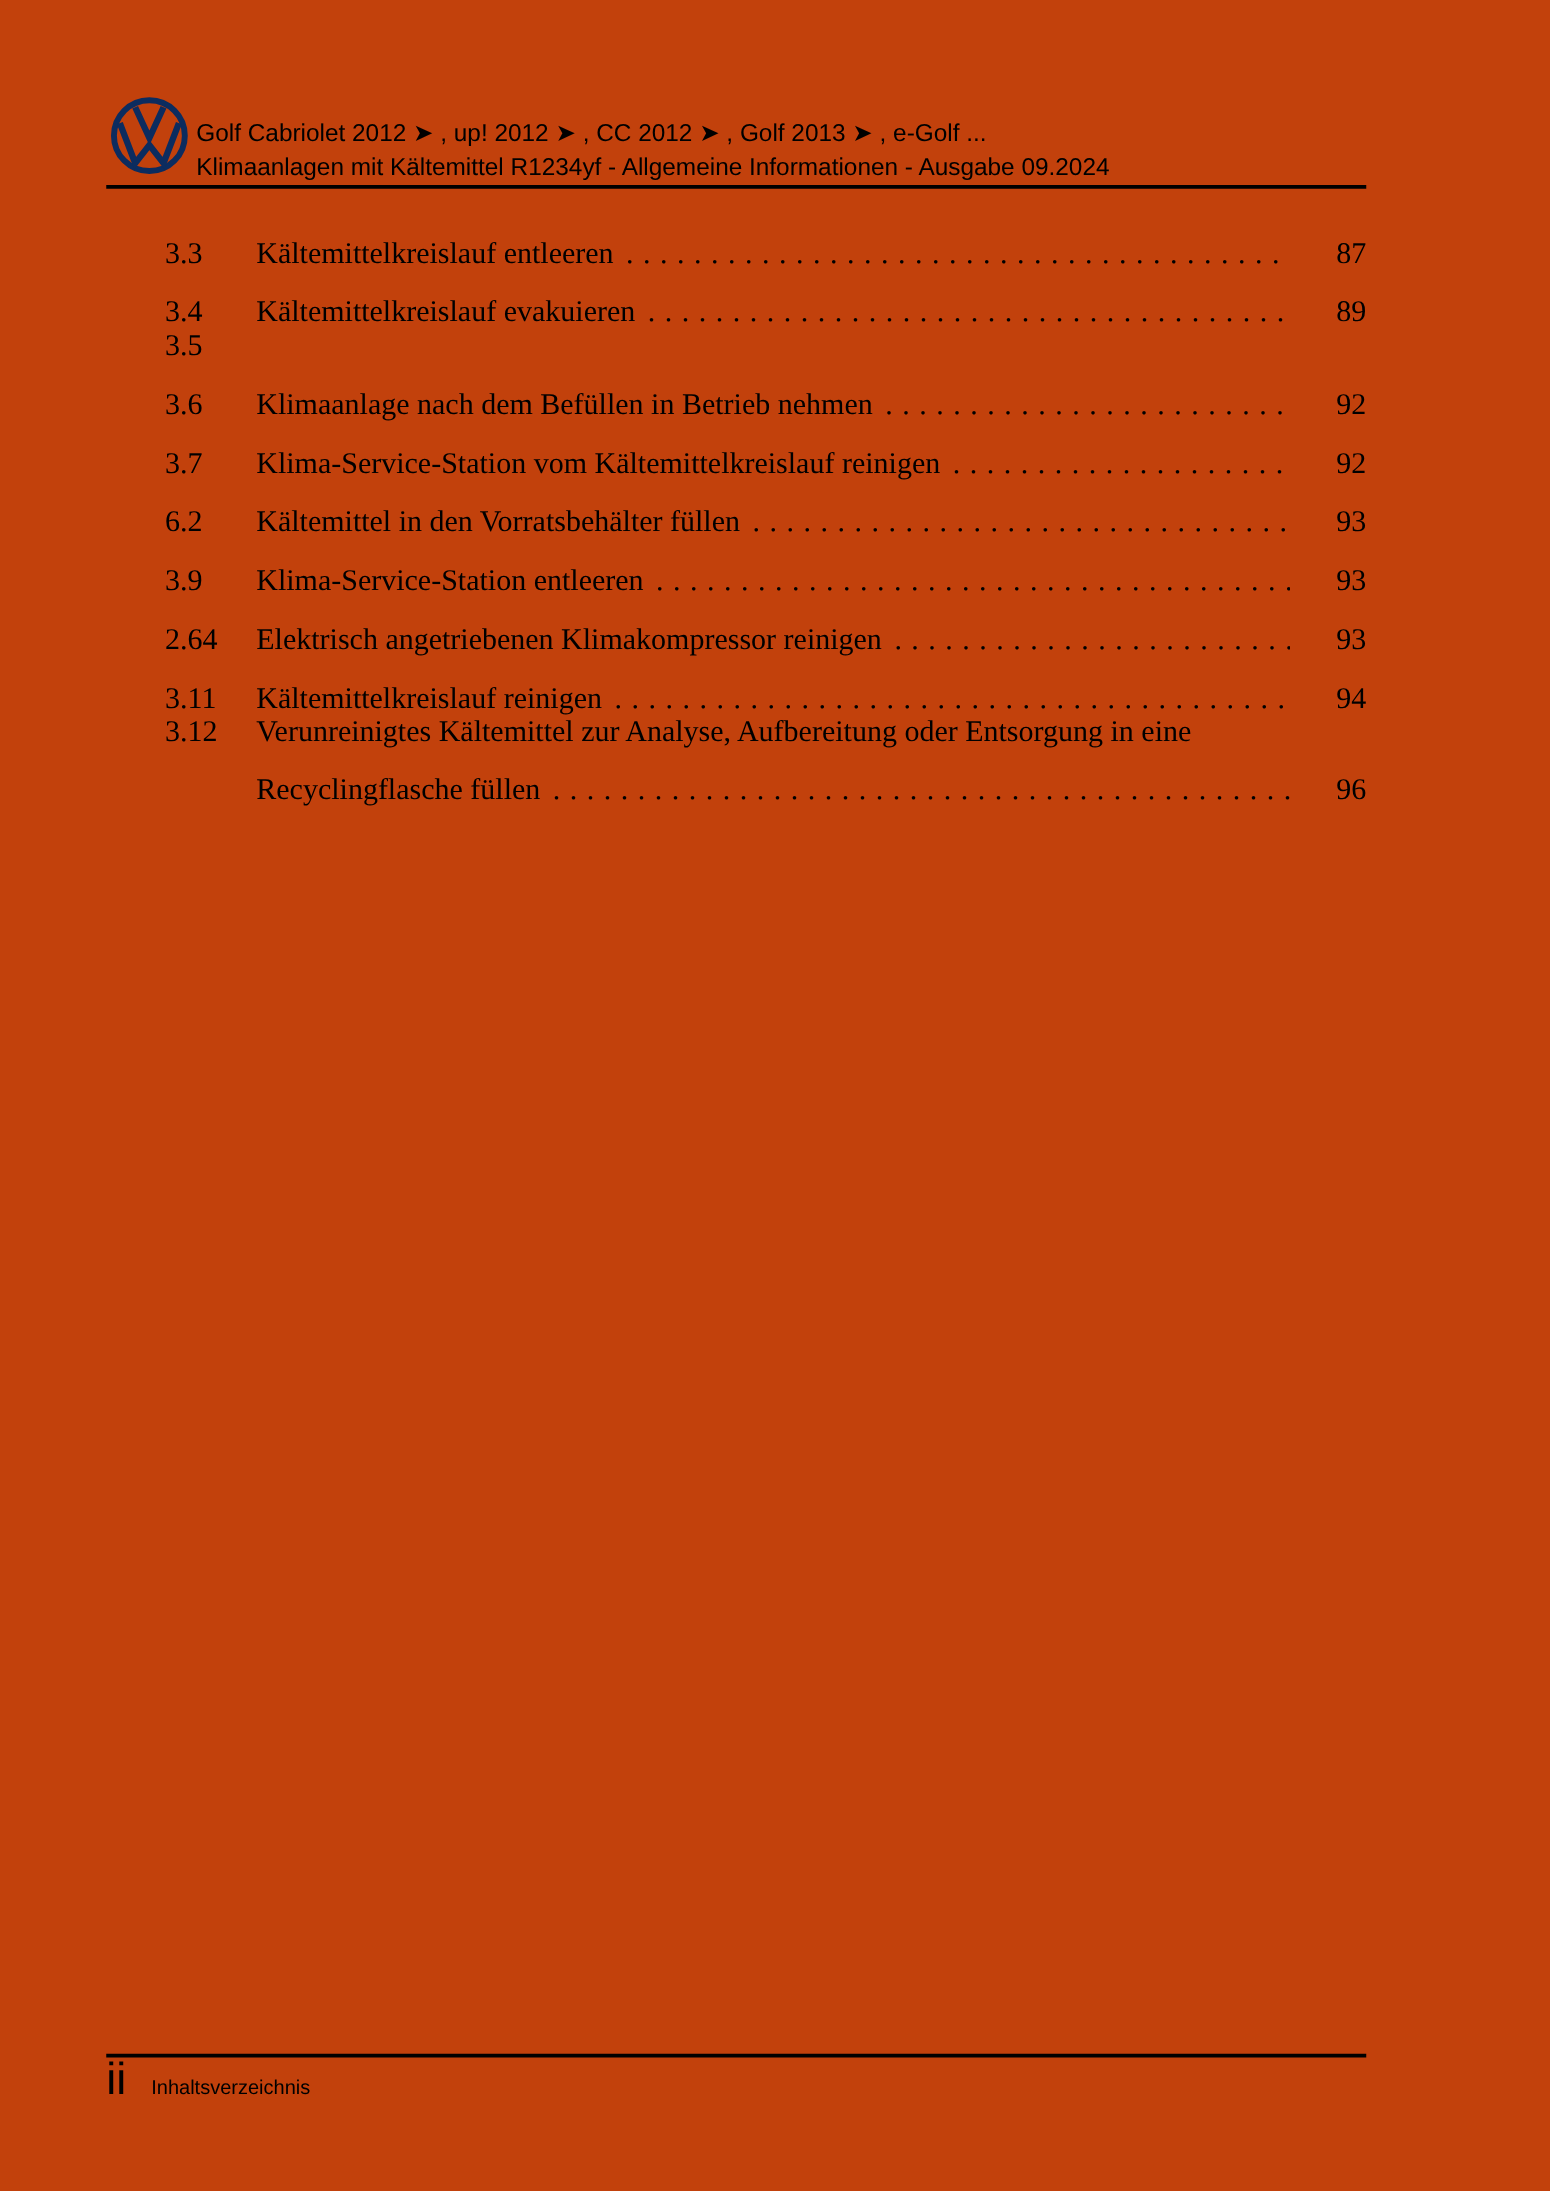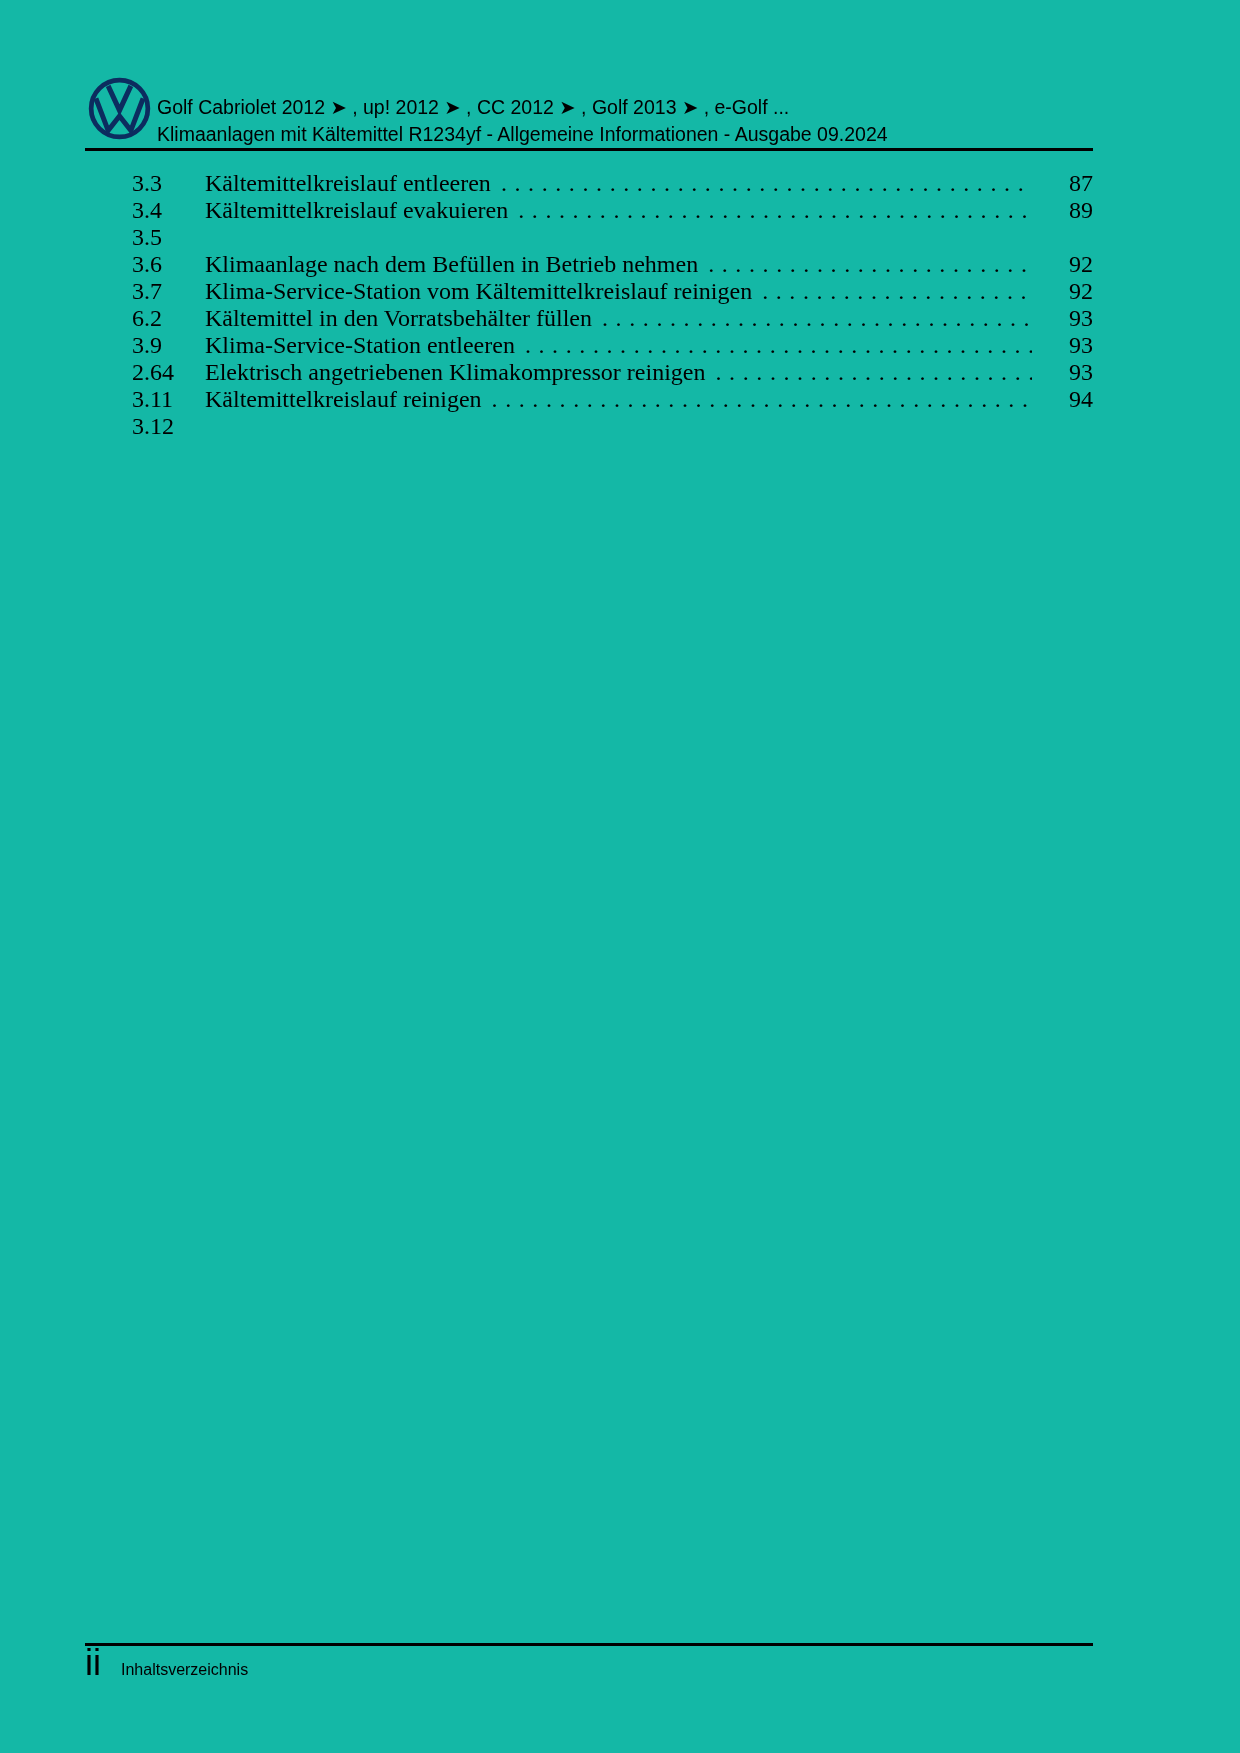--- a/index.html
+++ b/index.html
@@ -4,21 +4,21 @@
 <style>
   html, body {
     margin: 0;
     padding: 0;
     background: #ffffff;
   }
   .page {
     position: relative;
     width: 1240px;
     height: 1753px;
-    background: #14b8a6;
+    background: #c2410c;
     color: #000000;
     font-family: "Liberation Sans", "DejaVu Sans", sans-serif;
     overflow: hidden;
   }
 
   
   .logo {
     position: absolute;
     left: 88px;
     top: 77px;
@@ -61,20 +61,21 @@
     margin-left: 47px;
   }
   .toc-body {
     flex: 1 1 auto;
     min-width: 0;
   }
   .toc-line {
     display: flex;
     align-items: baseline;
     line-height: 27px;
+    margin-top: 20px;
   }
   .toc-wrap-first {
     display: block;
     line-height: 26px;
   }
   .toc-row.wrapped .toc-line { line-height: 26px; }
   .toc-title { white-space: nowrap; }
   .toc-dots {
     flex: 1 1 auto;
     overflow: hidden;
@@ -217,20 +218,28 @@
         <span class="toc-line">
           <span class="toc-title">Kältemittelkreislauf reinigen</span>
           <span class="toc-dots"></span>
           <span class="toc-page">94</span>
         </span>
       </span>
     </div>
 
     <div class="toc-row wrapped">
       <span class="toc-num">3.12</span>
+      <span class="toc-body">
+        <span class="toc-wrap-first">Verunreinigtes Kältemittel zur Analyse, Aufbereitung oder Entsorgung in eine</span>
+        <span class="toc-line">
+          <span class="toc-title">Recyclingflasche füllen</span>
+          <span class="toc-dots"></span>
+          <span class="toc-page">96</span>
+        </span>
+      </span>
     </div>
 
   </div>
 
   <div class="rule rule-bottom"></div>
   <div class="footer">
     <span class="footer-page">ii</span>
     <span class="footer-label">Inhaltsverzeichnis</span>
   </div>
 

